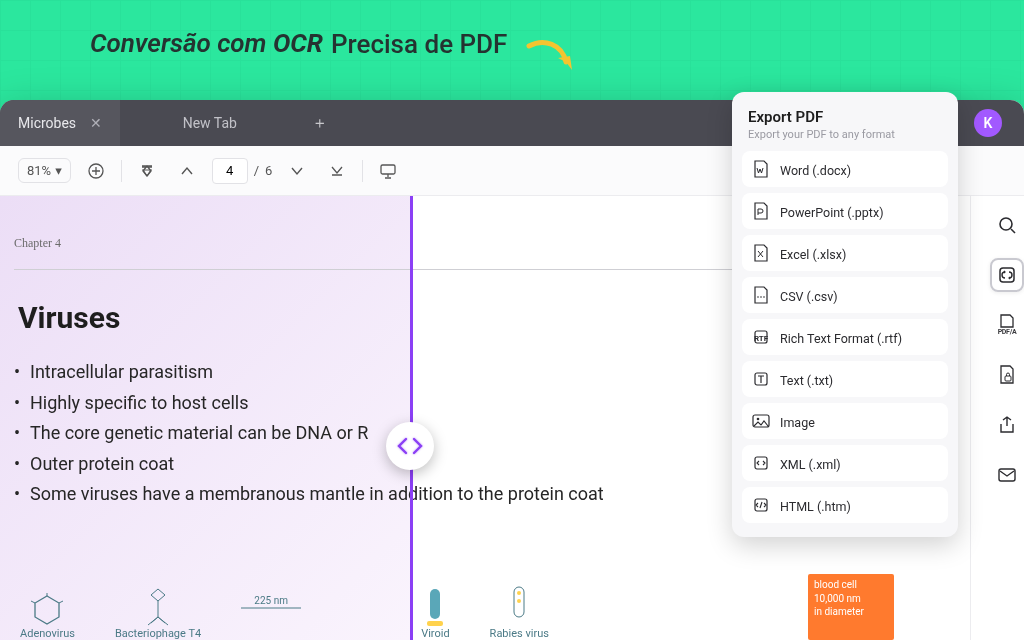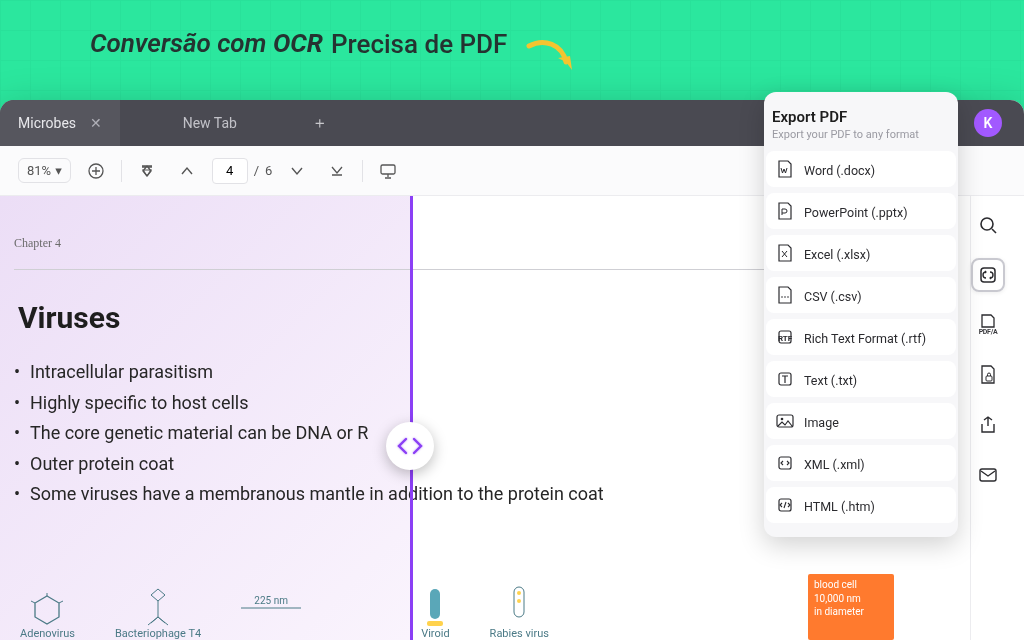--- a/index.html
+++ b/index.html
@@ -35,24 +35,24 @@
   .heading { font-size:30px; font-weight:700; color:#1e1e1e; margin:0 0 22px 4px; }
   .bullets { font-size:18px; color:#262626; line-height:1.7; }
   .bullets li { list-style:none; position:relative; padding-left:16px; }
   .bullets li::before { content:"•"; position:absolute; left:0; }
   .purple-overlay { position:absolute; top:0; left:0; width:410px; height:100%; background:linear-gradient(135deg,rgba(200,160,230,.35),rgba(230,200,245,.2)); pointer-events:none; }
   .slider-line { position:absolute; left:410px; top:0; bottom:0; width:3px; background:#8b3ff5; }
   .slider-handle { position:absolute; left:410px; top:250px; transform:translate(-50%,-50%); width:48px; height:48px; border-radius:50%; background:#fff; box-shadow:0 4px 14px rgba(0,0,0,.25); display:flex; align-items:center; justify-content:center; gap:-2px; cursor:grab; }
   .slider-handle svg { filter: drop-shadow(0 0 1px rgba(139,63,245,.5)); }
   .doodles { position:absolute; left:0; right:0; bottom:0; height:70px; display:flex; gap:40px; align-items:flex-end; padding:0 20px; }
   .dood { display:flex; flex-direction:column; align-items:center; font-family:"Comic Sans MS",cursive; font-size:11px; color:#4b7a86; }
-  .right-rail { width:54px; background:#fff; border-left:1px solid #ececef; padding-top:12px; display:flex; flex-direction:column; align-items:flex-start; gap:16px; }
+  .right-rail { width:54px; background:#fff; border-left:1px solid #ececef; padding-top:12px; display:flex; flex-direction:column; align-items:flex-end; gap:16px; }
   .rail-icon { width:34px; height:34px; display:flex; align-items:center; justify-content:center; border-radius:8px; cursor:pointer; color:#3b3b3f; }
   .rail-icon.active { border:2px solid #c9c9d0; box-shadow:0 1px 4px rgba(0,0,0,.08); }
-  .export-panel { position:absolute; top:92px; right:66px; width:194px; background:#f7f7f9; border-radius:12px; box-shadow:0 8px 26px rgba(0,0,0,.18); padding:14px 2px; z-index:20; }
+  .export-panel { position:absolute; top:92px; right:66px; width:226px; background:#f7f7f9; border-radius:12px; box-shadow:0 8px 26px rgba(0,0,0,.18); padding:14px 10px; z-index:20; }
   .export-panel .title { font-size:15px; font-weight:600; color:#1e1e1e; padding:2px 6px; }
   .export-panel .sub { font-size:11px; color:#9a9aa2; padding:0 6px 10px; }
   .export-list { display:flex; flex-direction:column; gap:6px; }
   .export-item { display:flex; align-items:flex-end; gap:10px; background:#fff; border-radius:8px; padding:9px 10px; font-size:12.5px; color:#2b2b2f; cursor:pointer; }
   .export-item .xi { width:18px; height:18px; display:flex; align-items:center; justify-content:center; }
   .postit { position:absolute; right:76px; bottom:0; width:86px; height:66px; background:#ff7a2e; color:#fff; font-family:"Comic Sans MS",cursive; font-size:10px; padding:4px 6px; line-height:1.35; border-radius:2px; }
 </style>
 </head>
 <body>
 

